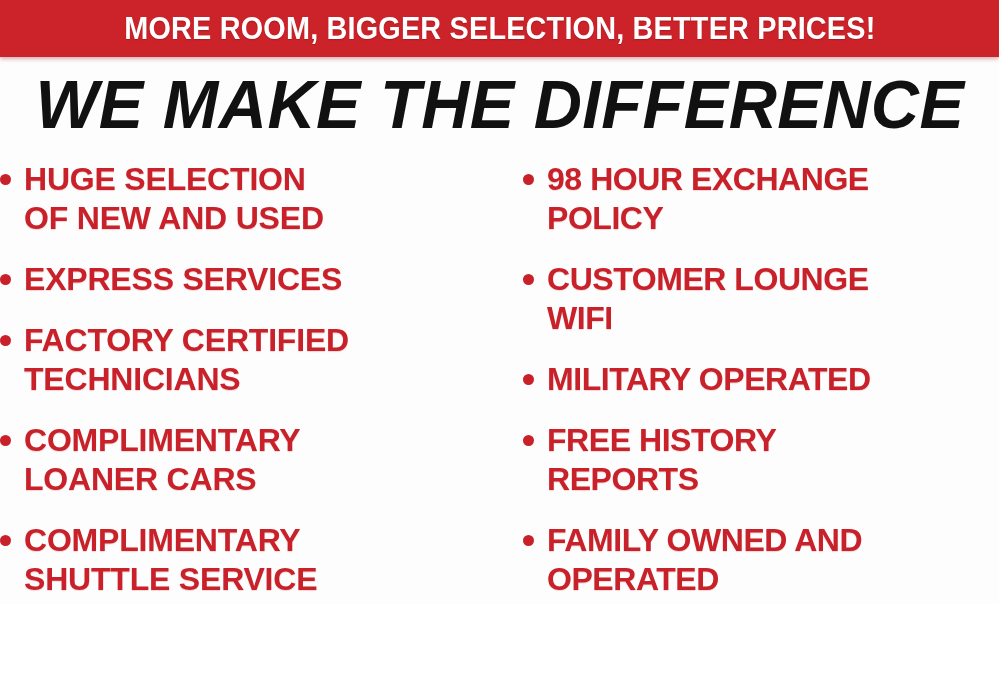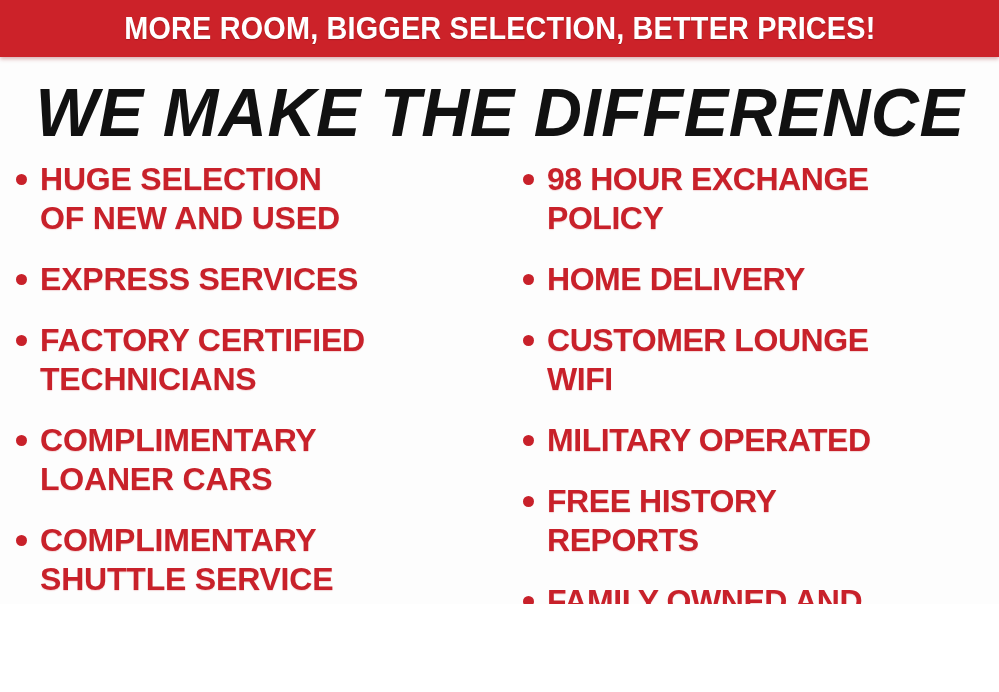--- a/index.html
+++ b/index.html
@@ -47,21 +47,20 @@
   
   .headline-wrap {
     position: absolute;
     left: 0;
     top: 66px;
     width: 999px;
     height: 76px;
     display: flex;
     align-items: center;
     justify-content: center;
-    margin-top: 8px;
   }
   .headline {
     color: #111111;
     font-family: "Liberation Sans Narrow", "Liberation Sans", sans-serif;
     font-weight: bold;
     font-style: italic;
     font-size: 68px;
     line-height: 68px;
     letter-spacing: 0.5px;
     white-space: nowrap;
@@ -77,21 +76,21 @@
     width: 999px;
     height: 532px;
     display: flex;
     align-items: flex-start;
   }
   .col {
     box-sizing: border-box;
   }
   .col-left {
     width: 505px;
-    padding-left: 16px;
+    padding-left: 0;
     padding-right: 4px;
   }
   .col-right {
     width: 494px;
     padding-left: 18px;
     padding-right: 2px;
   }
 
   .bullet-row {
     display: flex;
@@ -170,24 +169,20 @@
     </div>
 
     <div class="col col-right">
 
       <div class="bullet-row">
         <span class="bullet-dot"></span>
         <span class="bullet-text">98 HOUR EXCHANGE
 POLICY</span>
       </div>
 
-      <div class="bullet-row">
-        <span class="bullet-dot"></span>
-        <span class="bullet-text">HOME DELIVERY</span>
-      </div>
 
       <div class="bullet-row">
         <span class="bullet-dot"></span>
         <span class="bullet-text">CUSTOMER LOUNGE
 WIFI</span>
       </div>
 
       <div class="bullet-row">
         <span class="bullet-dot"></span>
         <span class="bullet-text">MILITARY OPERATED</span>

